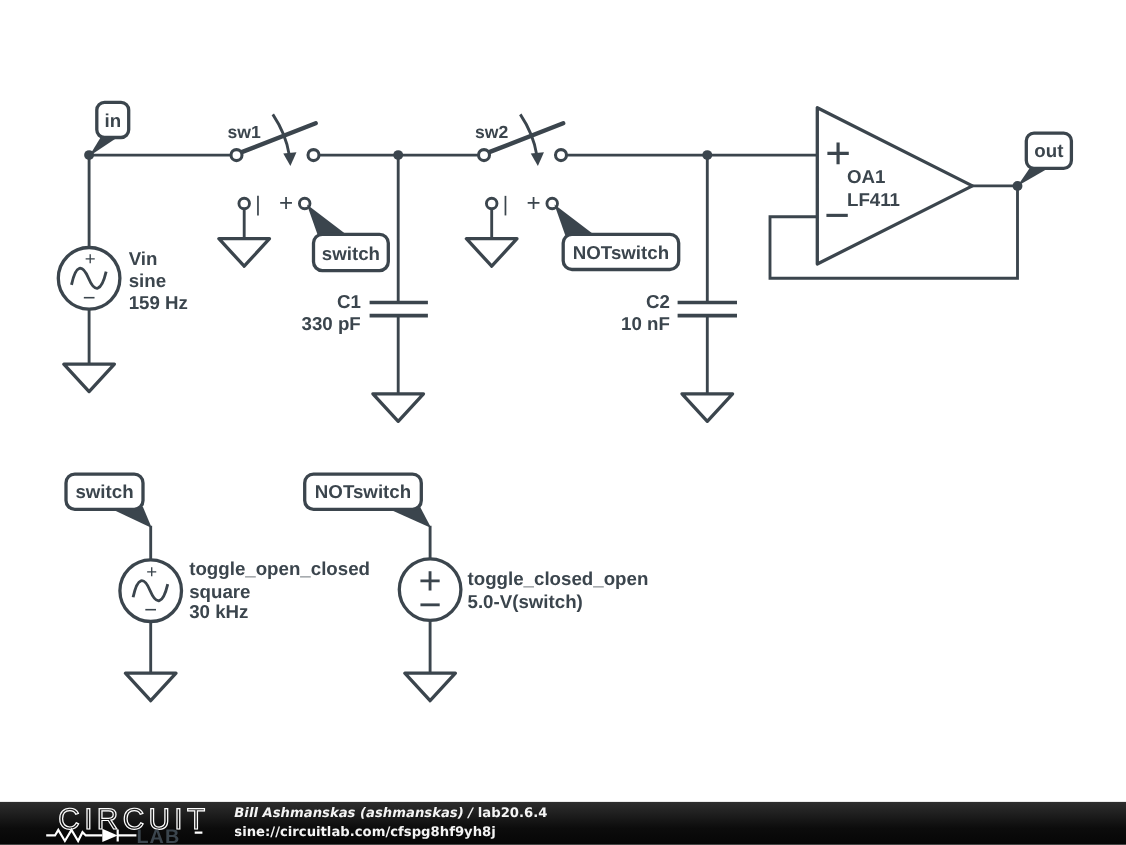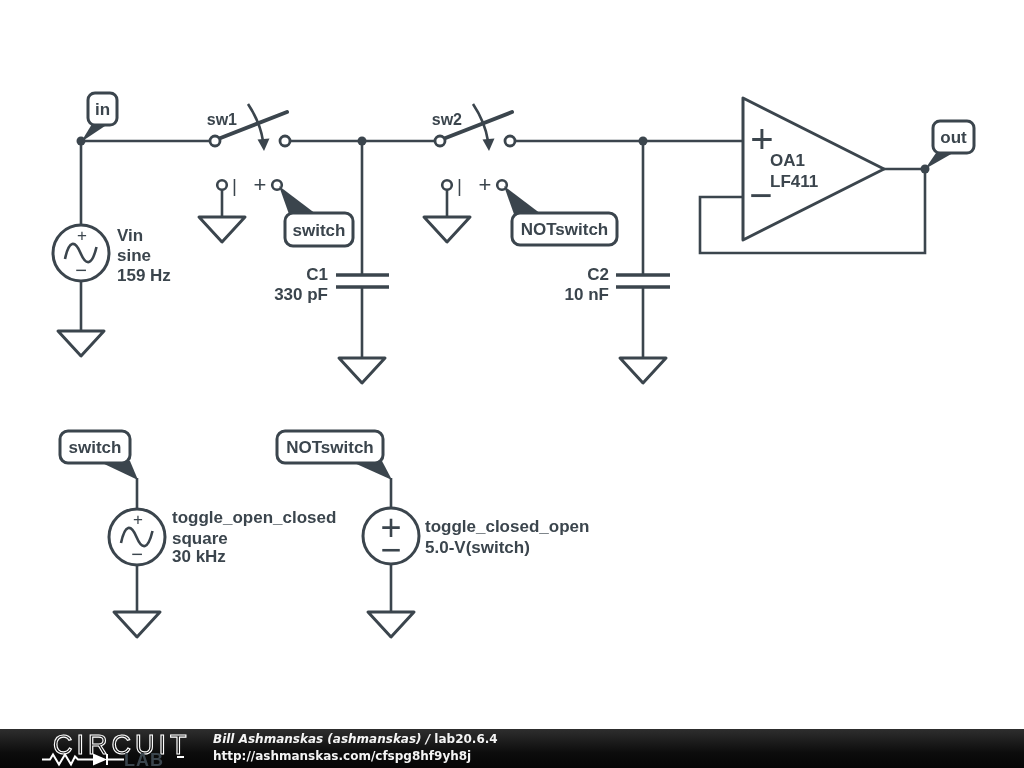--- a/index.html
+++ b/index.html
@@ -168,15 +168,15 @@
 
 <div class="footer">
   <svg class="logo" width="160" height="37" viewBox="0 0 160 37">
     <text x="13" y="23" font-size="27" letter-spacing="4" style="fill:none;stroke:#fff;stroke-width:1.1;font-weight:400;">CIRCUIT</text>
     <path d="M2 28.5 H10 L13 23.5 L19 33.5 L25 23.5 L31 33.5 L35 25.5 L38 28.5 H53 M67 23 V34 M67 28.5 H84 M137 26 H144" stroke="#fff" stroke-width="2" fill="none"></path>
     <polygon points="53,22.5 53,34.5 67,28.5" fill="#fff"></polygon>
     <text x="84" y="35" font-size="18" font-weight="bold" fill="#fff" letter-spacing="1">LAB</text>
   </svg>
   <div class="credits">
     <div><span class="it">Bill Ashmanskas (ashmanskas)</span><span class="it"> / </span><span>lab20.6.4</span></div>
-    <div>http://ashmanskas.com/cfspg8hf9yh8j</div>
+    <div>sine://circuitlab.com/cfspg8hf9yh8j</div>
   </div>
 </div>
 
 </body></html>

